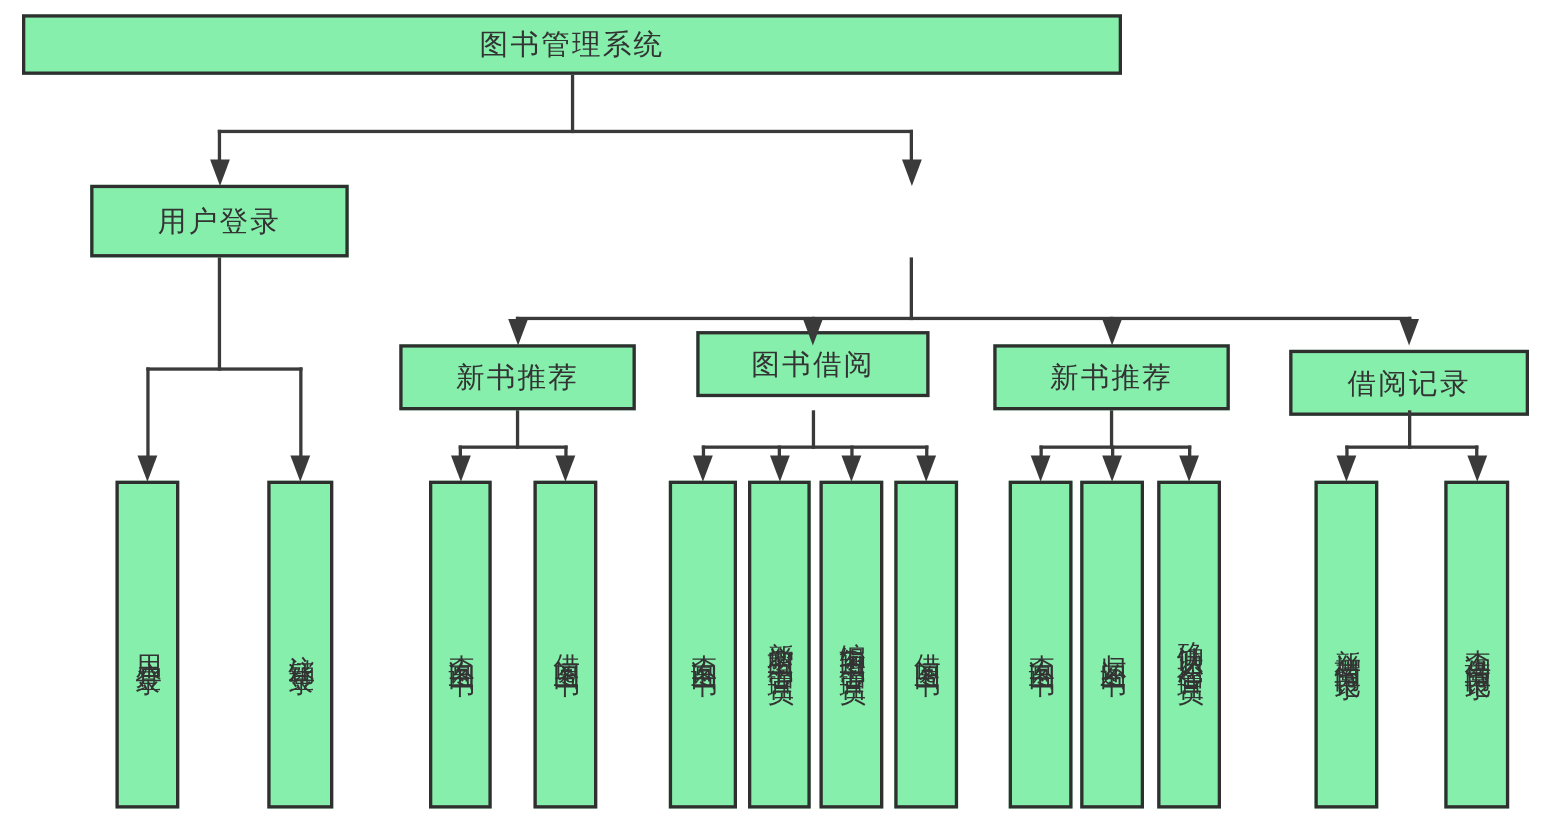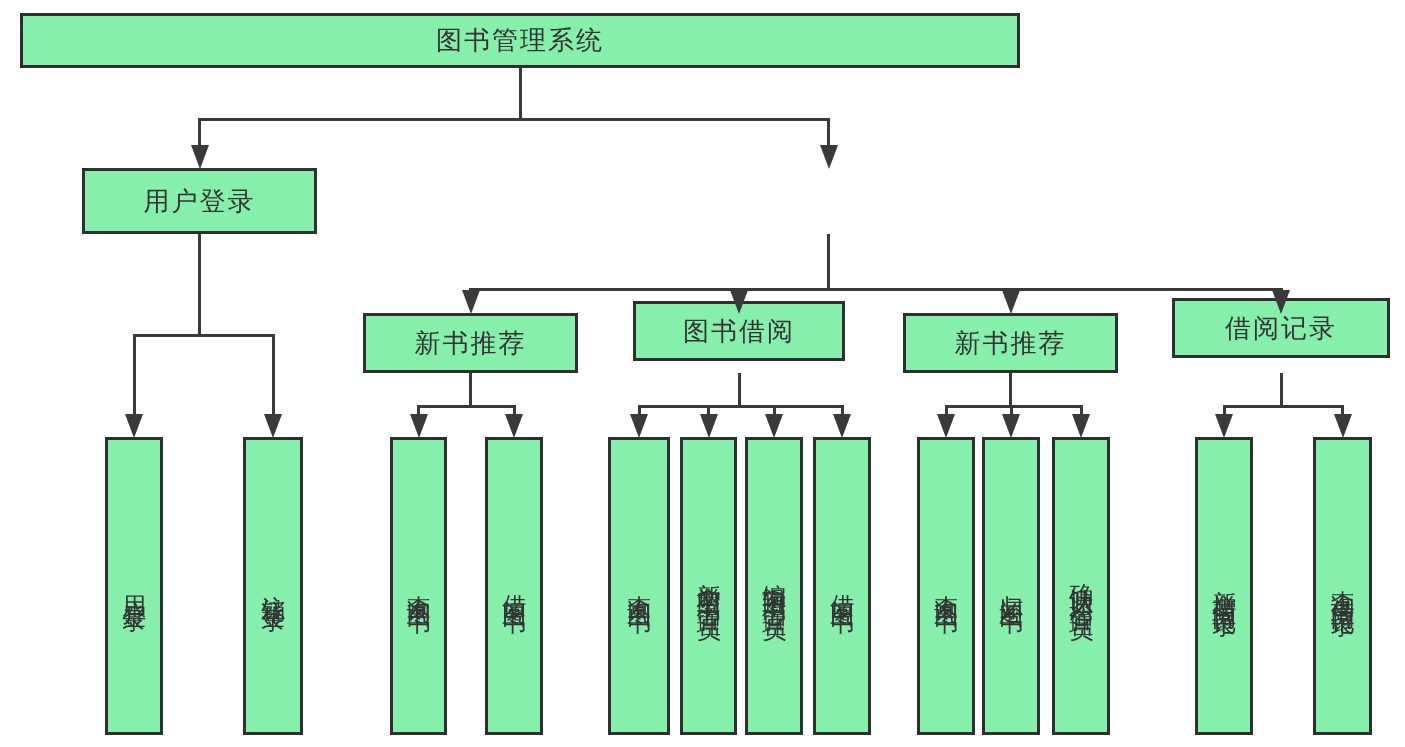--- a/index.html
+++ b/index.html
@@ -77,21 +77,21 @@
     </div>
     <div class="box h" style="left: 363px; top: 313px; width: 215px; height: 60px;">
       <span class="label">新书推荐</span>
     </div>
     <div class="box h" style="left: 633px; top: 301px; width: 212px; height: 60px;">
       <span class="label">图书借阅</span>
     </div>
     <div class="box h" style="left: 903px; top: 313px; width: 215px; height: 60px;">
       <span class="label">新书推荐</span>
     </div>
-    <div class="box h" style="left: 1172px; top: 298px; width: 218px; height: 60px;">
+    <div class="box h" style="left: 1172px; top: 318px; width: 218px; height: 60px;">
       <span class="label">借阅记录</span>
     </div>
     <div class="box v" style="left: 105px; top: 437px; width: 58px; height: 298px;">
       <span class="label">用户登录</span>
     </div>
     <div class="box v" style="left: 243px; top: 437px; width: 60px; height: 298px;">
       <span class="label">注销登录</span>
     </div>
     <div class="box v" style="left: 390px; top: 437px; width: 57px; height: 298px;">
       <span class="label">查询图书</span>

